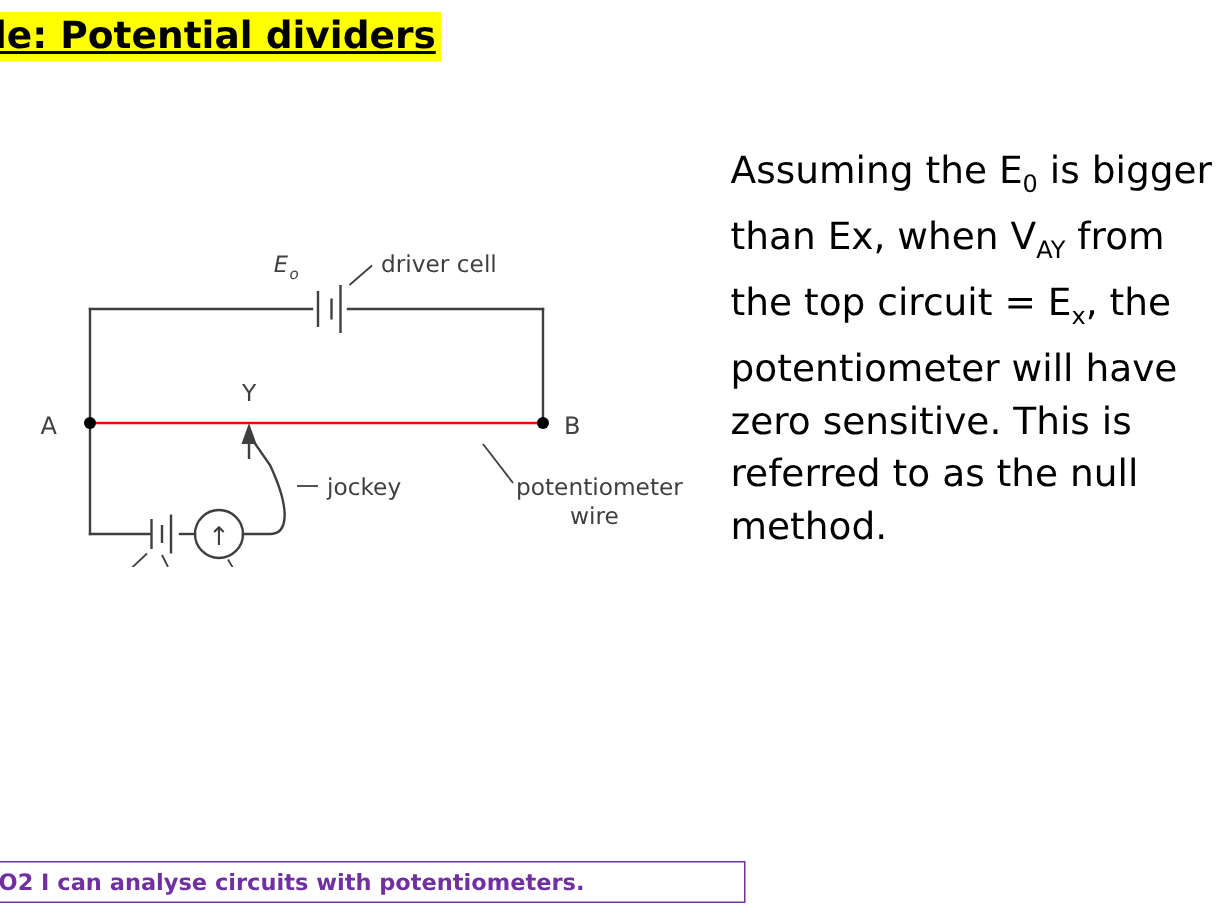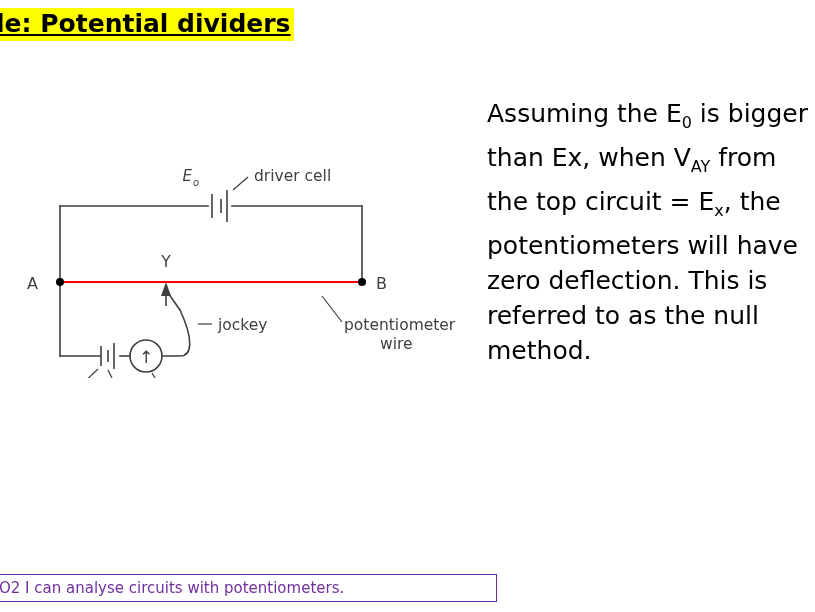--- a/index.html
+++ b/index.html
@@ -42,21 +42,21 @@
     width:505px;
     height:28px;
     border:1.5px solid #7030a0;
     background:#ffffff;
     box-sizing:border-box;
   }
   .objective-text{
     position:absolute;
     left:6px; top:4px;
     font-size:15px;
-    font-weight:normal;
+    font-weight:bold;
     color:#7030a0;
     white-space:nowrap;
     font-family:"DejaVu Sans", sans-serif;
   }
   
   .diagram{
     position:absolute;
     left:-20px; top:78px;
     width:500px; height:300px;
   }
@@ -154,17 +154,17 @@
     <text class="dlabel" x="135" y="320" font-size="10" font-style="italic">X</text>
 
     <text class="dlabel" x="14" y="327" font-size="15.5">cell X</text>
     <text class="dlabel" x="-6" y="349" font-size="15.5">nown e.m.f.)</text>
 
     <text class="dlabel" x="182" y="327" font-size="15.5">sensitive</text>
     <text class="dlabel" x="140" y="349" font-size="15.5">galvanometer</text>
   </svg>
 </div>
 
-<div class="body-text"><span>Assuming the E</span><sub>0</sub><span> is bigger than Ex, when V</span><sub>AY</sub><span> from the top circuit = E</span><sub>x</sub><span>, the potentiometers will have zero deflection. This is referred to as the null method.</span></div>
+<div class="body-text"><span>Assuming the E</span><sub>0</sub><span> is bigger than Ex, when V</span><sub>AY</sub><span> from the top circuit = E</span><sub>x</sub><span>, the potentiometer will have zero sensitive. This is referred to as the null method.</span></div>
 
 <div class="objective">
   <div class="objective-text">O2 I can analyse circuits with potentiometers.</div>
 </div>
 
 </body></html>

